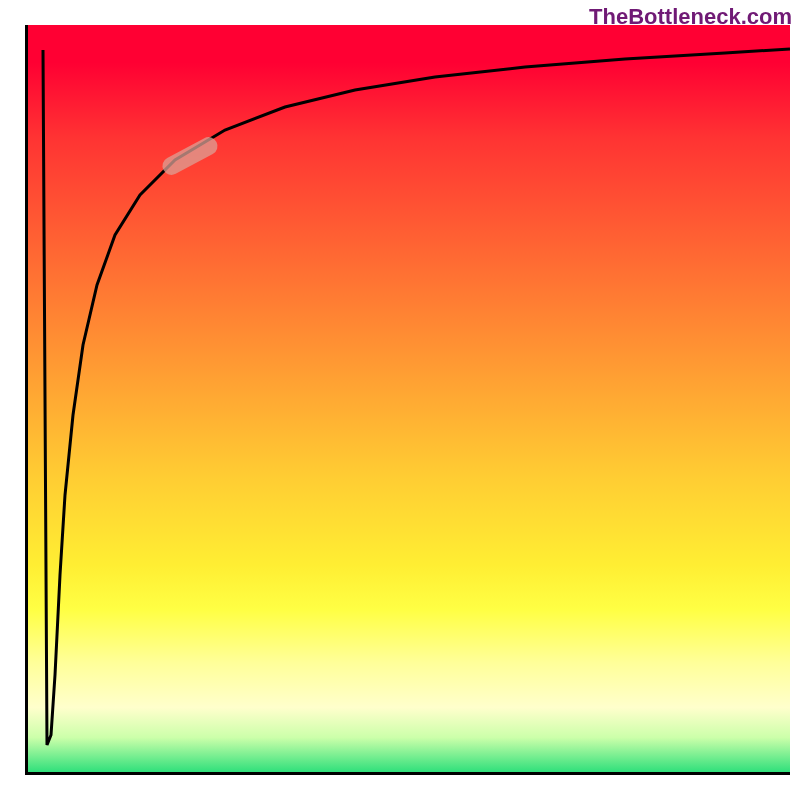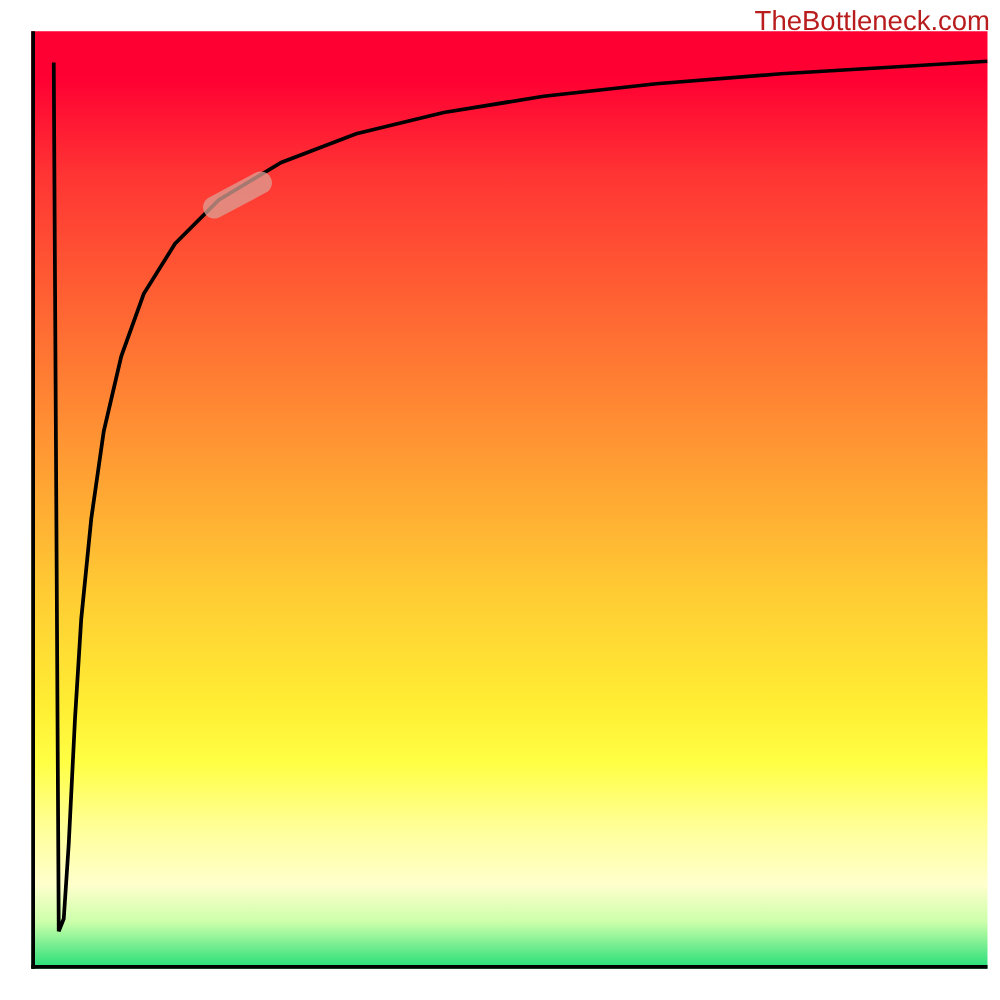--- a/index.html
+++ b/index.html
@@ -12,22 +12,22 @@
       height: 800px;
       background: #ffffff;
       position: relative;
       font-family: Arial, sans-serif;
     }
     .attribution {
       position: absolute;
       top: 4px;
       right: 8px;
       font-size: 22px;
-      color: #b91c1c;
-      font-weight: 400;
+      color: #701a75;
+      font-weight: 700;
     }
     .chart-container {
       position: absolute;
       left: 15px;
       top: 25px;
       width: 775px;
       height: 760px;
     }
     .plot-area {
       position: absolute;

